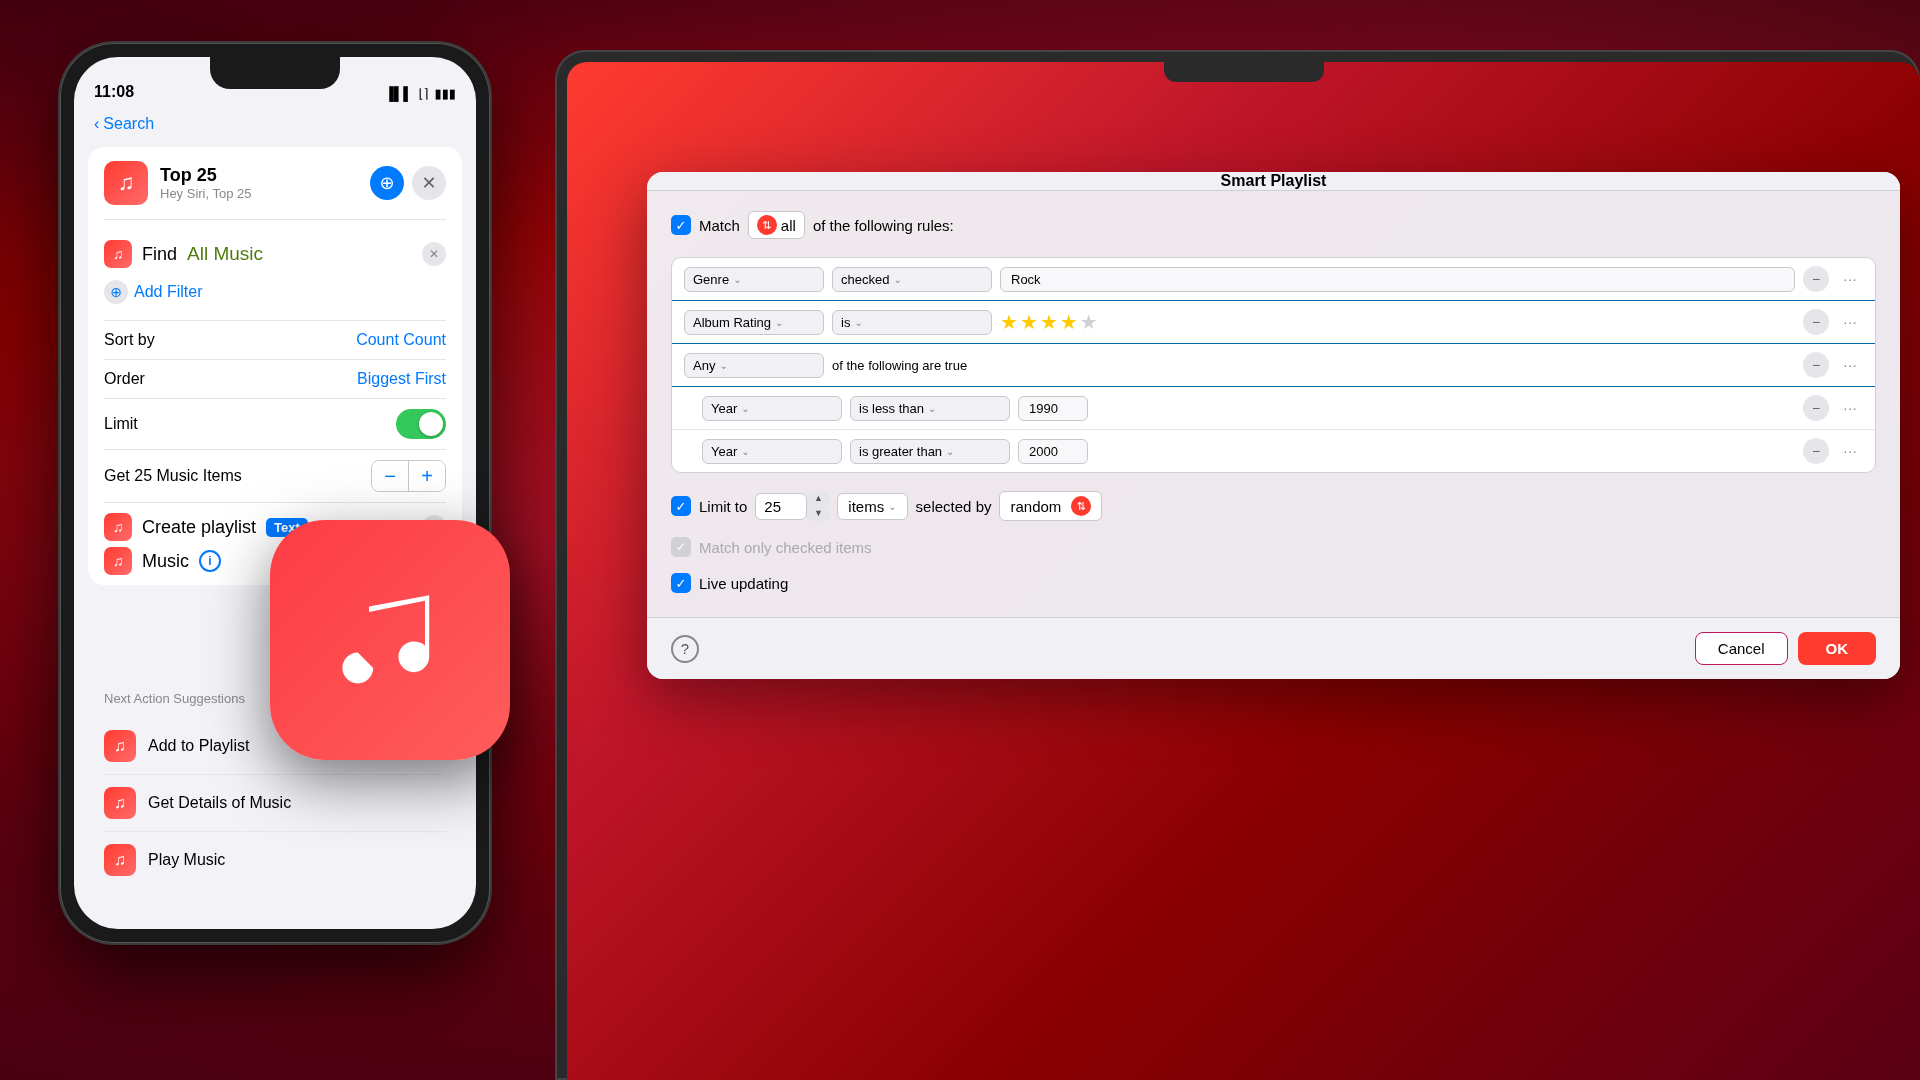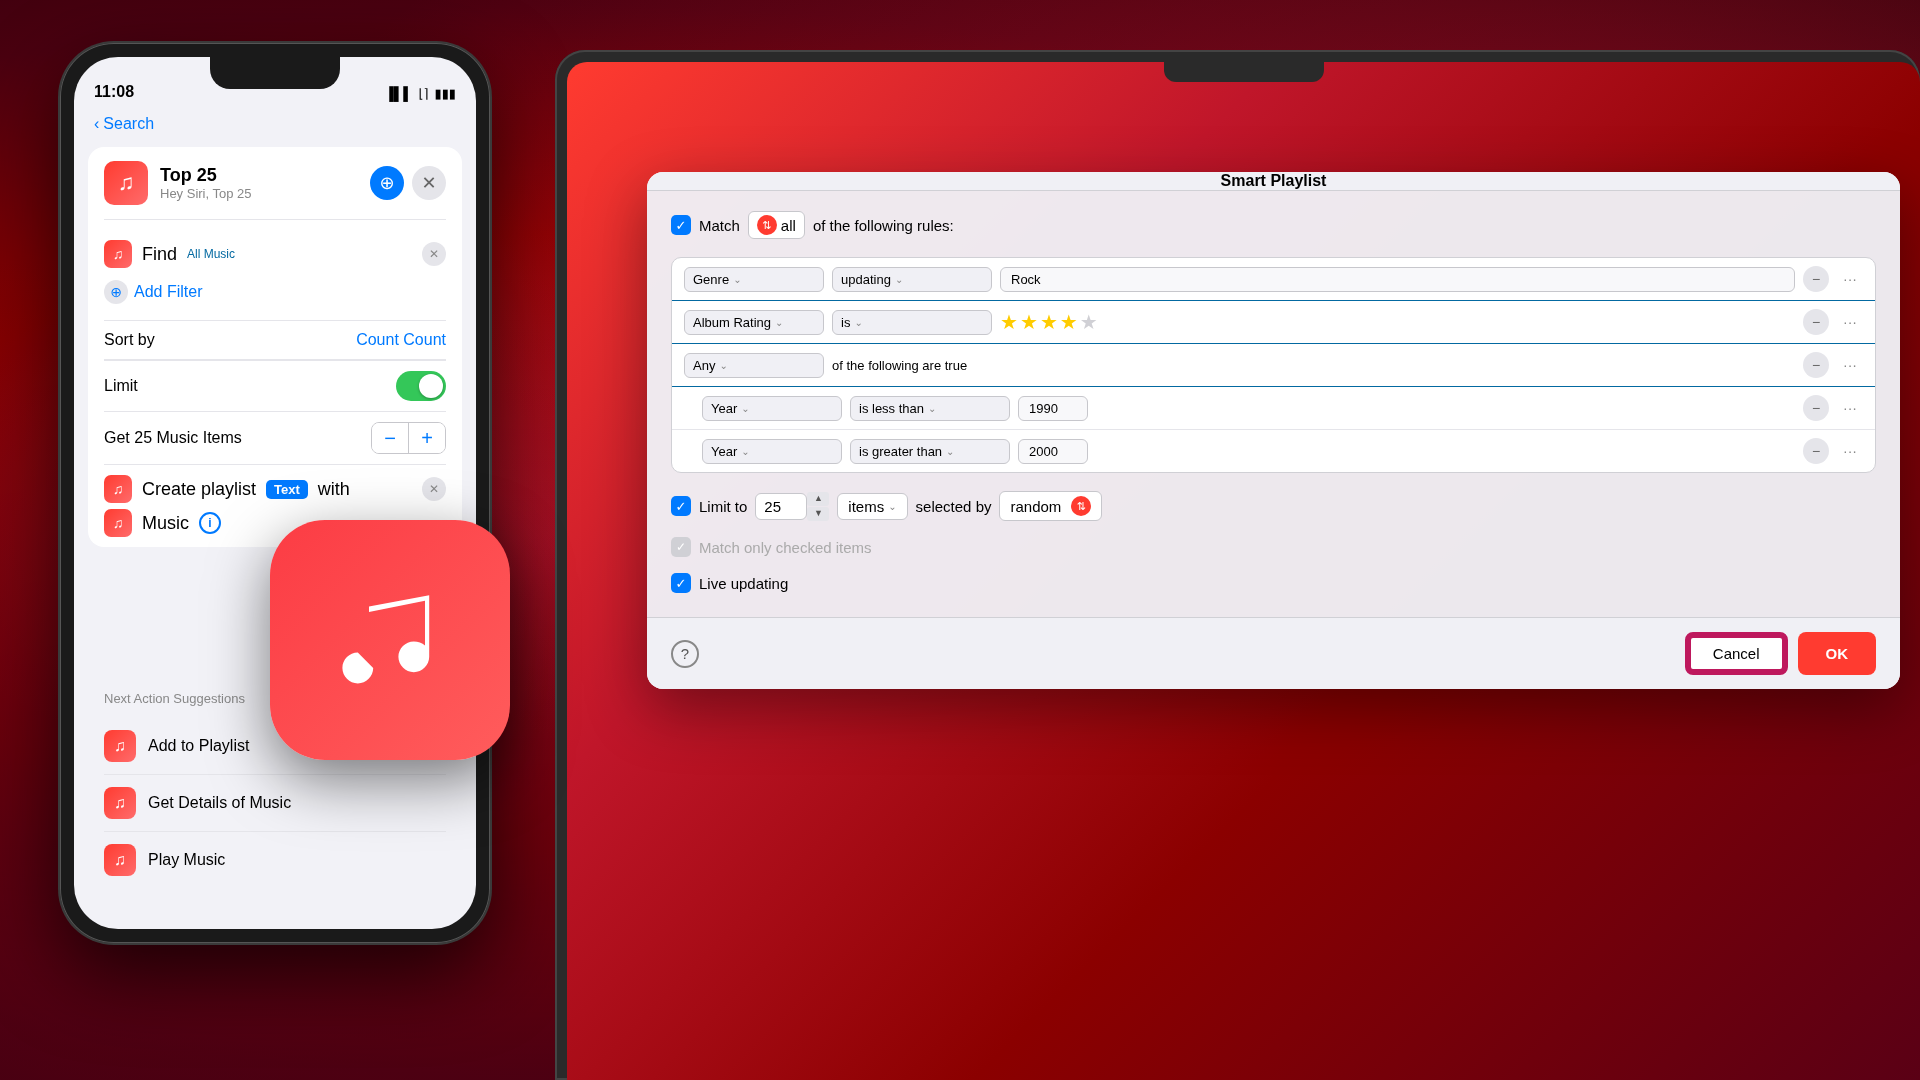--- a/index.html
+++ b/index.html
@@ -215,22 +215,22 @@
       color: white;
       flex-shrink: 0;
     }
 
     .step-label {
       font-size: 18px;
       color: #000;
     }
 
     .step-value {
-      font-size: 12px;
-      color: #0369a1;
+      font-size: 19px;
+      color: #4d7c0f;
       font-weight: 500;
     }
 
     .step-close {
       margin-left: auto;
       width: 24px;
       height: 24px;
       background: #e5e5ea;
       border-radius: 50%;
       display: flex;
@@ -783,21 +783,21 @@
       color: #555;
     }
 
     .footer-btns {
       display: flex;
       gap: 10px;
     }
 
     .btn-cancel {
       background: white;
-      border: 6px solid #be185d;
+      border: 1px solid #be185d;
       border-radius: 8px;
       padding: 7px 22px;
       font-size: 15px;
       color: #000;
     }
 
     .btn-ok {
       background: #ff3b30;
       border: none;
       border-radius: 8px;
@@ -871,20 +871,24 @@
 
       <div class="setting-divider"></div>
 
       <div class="setting-row">
         <span class="setting-label">Sort by</span>
         <span class="setting-value">Count Count</span>
       </div>
 
       <div class="setting-divider"></div>
 
+      <div class="setting-row">
+        <span class="setting-label">Order</span>
+        <span class="setting-value">Biggest First</span>
+      </div>
 
       <div class="setting-divider"></div>
 
       <div class="setting-row">
         <span class="setting-label">Limit</span>
         <div class="toggle-switch"></div>
       </div>
 
       <div class="setting-divider"></div>
 
@@ -968,21 +972,21 @@
         </div>
 
         <div class="rules-container">
 
           <div class="rule-row">
             <div class="rule-select">
               <span>Genre</span>
               <span class="chevron-small">⌄</span>
             </div>
             <div class="rule-select rule-select-wide">
-              <span>updating</span>
+              <span>checked</span>
               <span class="chevron-small">⌄</span>
             </div>
             <div class="rule-value-input">
               <span>Rock</span>
             </div>
             <div class="rule-btn-minus">−</div>
             <div class="rule-btn-more">···</div>
           </div>
 
           <div class="rule-row">

